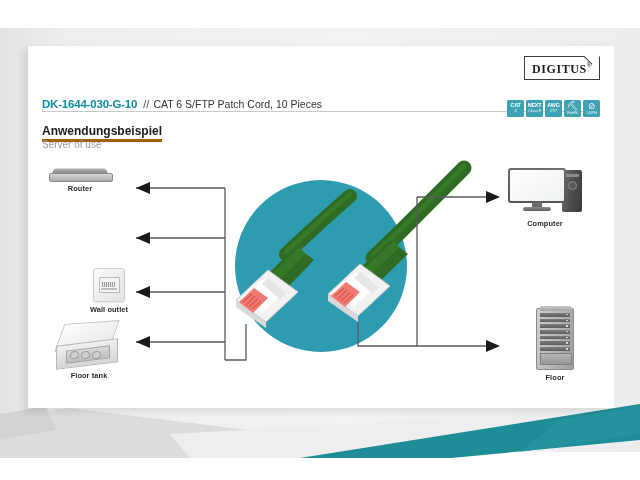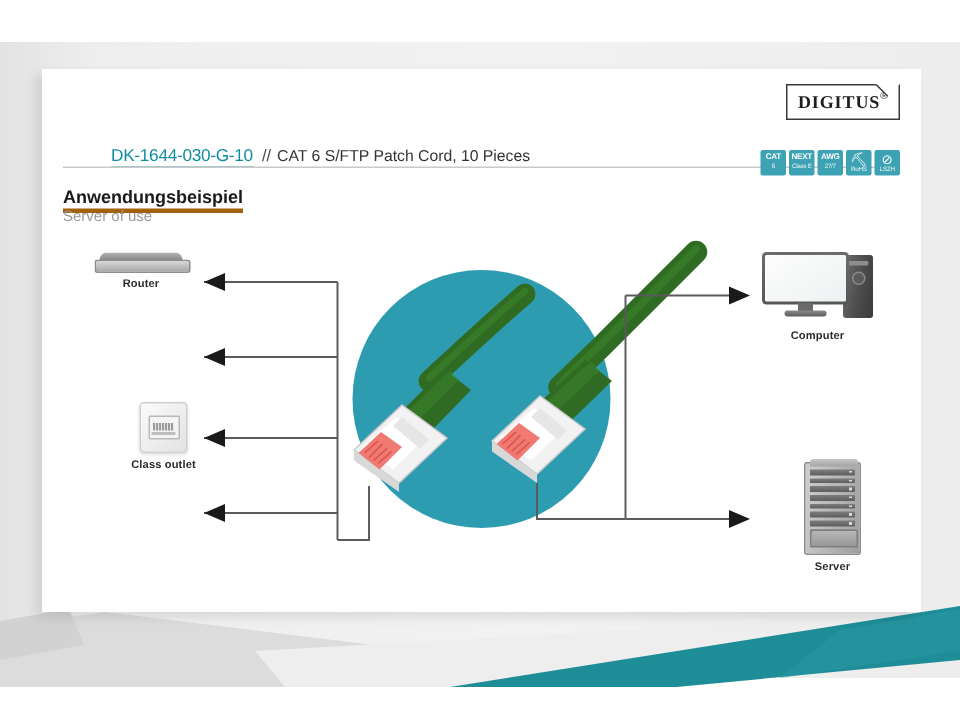--- a/index.html
+++ b/index.html
@@ -26,22 +26,22 @@
   .logo-box{position:relative;border:1.6px solid #3a3a3a;padding:2px 7px 2px 7px;
             background:#ffffff;display:inline-block;}
   .logo-box .clip{position:absolute;right:-1px;top:-1px;width:11px;height:11px;
                   background:#ffffff;transform:rotate(45deg);transform-origin:top right;
                   border-bottom:1.6px solid #3a3a3a;}
   .logo-txt{font-size:12px;font-weight:bold;letter-spacing:.6px;color:#1d1d1d;
             font-family:"Liberation Serif","DejaVu Serif",serif;}
   .logo-reg{font-size:7px;vertical-align:super;color:#1d1d1d;}
 
   .artline{position:absolute;left:0;top:48px;width:100%;}
-  .art-no{font-size:11.5px;font-weight:normal;color:#0f8d9e;letter-spacing:-.2px;
-          border-bottom:1px solid #0f8d9e;padding-bottom:1px;margin-left:32px;}
+  .art-no{font-size:11.5px;font-weight:bold;color:#0f8d9e;letter-spacing:-.2px;
+          border-bottom:1px solid #0f8d9e;padding-bottom:1px;}
   .art-sep{font-size:11px;color:#4a4a4a;margin:0 4px 0 6px;}
   .art-desc{font-size:10.5px;color:#333333;}
 
   .rule{position:absolute;left:14px;top:65px;width:558px;height:1px;background:#c9c9c9;}
 
   
   .badges{position:absolute;right:14px;top:54px;display:flex;gap:2px;}
   .badge{width:17px;height:17px;background:#3da3b4;border-radius:1.5px;
          display:flex;flex-direction:column;align-items:center;justify-content:center;
          color:#ffffff;line-height:1;overflow:hidden;}
@@ -260,39 +260,50 @@
           <path d="M330 172 L330 196 L389 196"></path>
           <line x1="389" y1="47" x2="458" y2="47"></line>
           <line x1="389" y1="196" x2="458" y2="196"></line>
         </g>
         <g fill="#1a1a1a">
           <polygon points="472,47 458,41 458,53"></polygon>
           <polygon points="472,196 458,190 458,202"></polygon>
         </g>
       </svg>
 
-      <div class="dev" style="left:21px;top:18px;">
+      <div class="dev" style="left:7px;top:18px;">
         <div class="dev-art router">
           <div class="top"></div>
             <div class="body"></div>
         </div>
         <div class="dev-label">Router</div>
       </div>
 
 
       <div class="dev" style="left:36px;top:118px;">
         <div class="dev-art outlet">
           <div class="inner">
               <div class="jack"></div>
               <div class="bar"></div>
             </div>
         </div>
-        <div class="dev-label">Class outlet</div>
-      </div>
-
+        <div class="dev-label">Wall outlet</div>
+      </div>
+
+      <div class="dev" style="left:16px;top:172px;">
+        <div class="dev-art tank">
+          <div class="lid"></div>
+            <div class="box"></div>
+            <div class="tray"></div>
+          <div class="sock" style="left:16px;"></div>
+          <div class="sock" style="left:27px;"></div>
+          <div class="sock" style="left:38px;"></div>
+        </div>
+        <div class="dev-label">Floor tank</div>
+      </div>
 
       <div class="dev" style="left:472px;top:18px;text-align:center;">
         <div class="dev-art computer">
           <div class="tower">
               <div class="bay"></div>
               <div class="pwr"></div>
             </div>
           <div class="mon">
               <div class="scr"></div>
             </div>
@@ -308,18 +319,18 @@
           <div class="slot"></div>
             <div class="slot"></div>
             <div class="slot"></div>
           <div class="slot"></div>
             <div class="slot"></div>
             <div class="slot"></div>
           <div class="slot"></div>
             <div class="slot"></div>
           <div class="panel"></div>
         </div>
-        <div class="dev-label">Server</div>
+        <div class="dev-label">Floor</div>
       </div>
 
     </div>
   </div>
 </div>
 
 </body></html>

